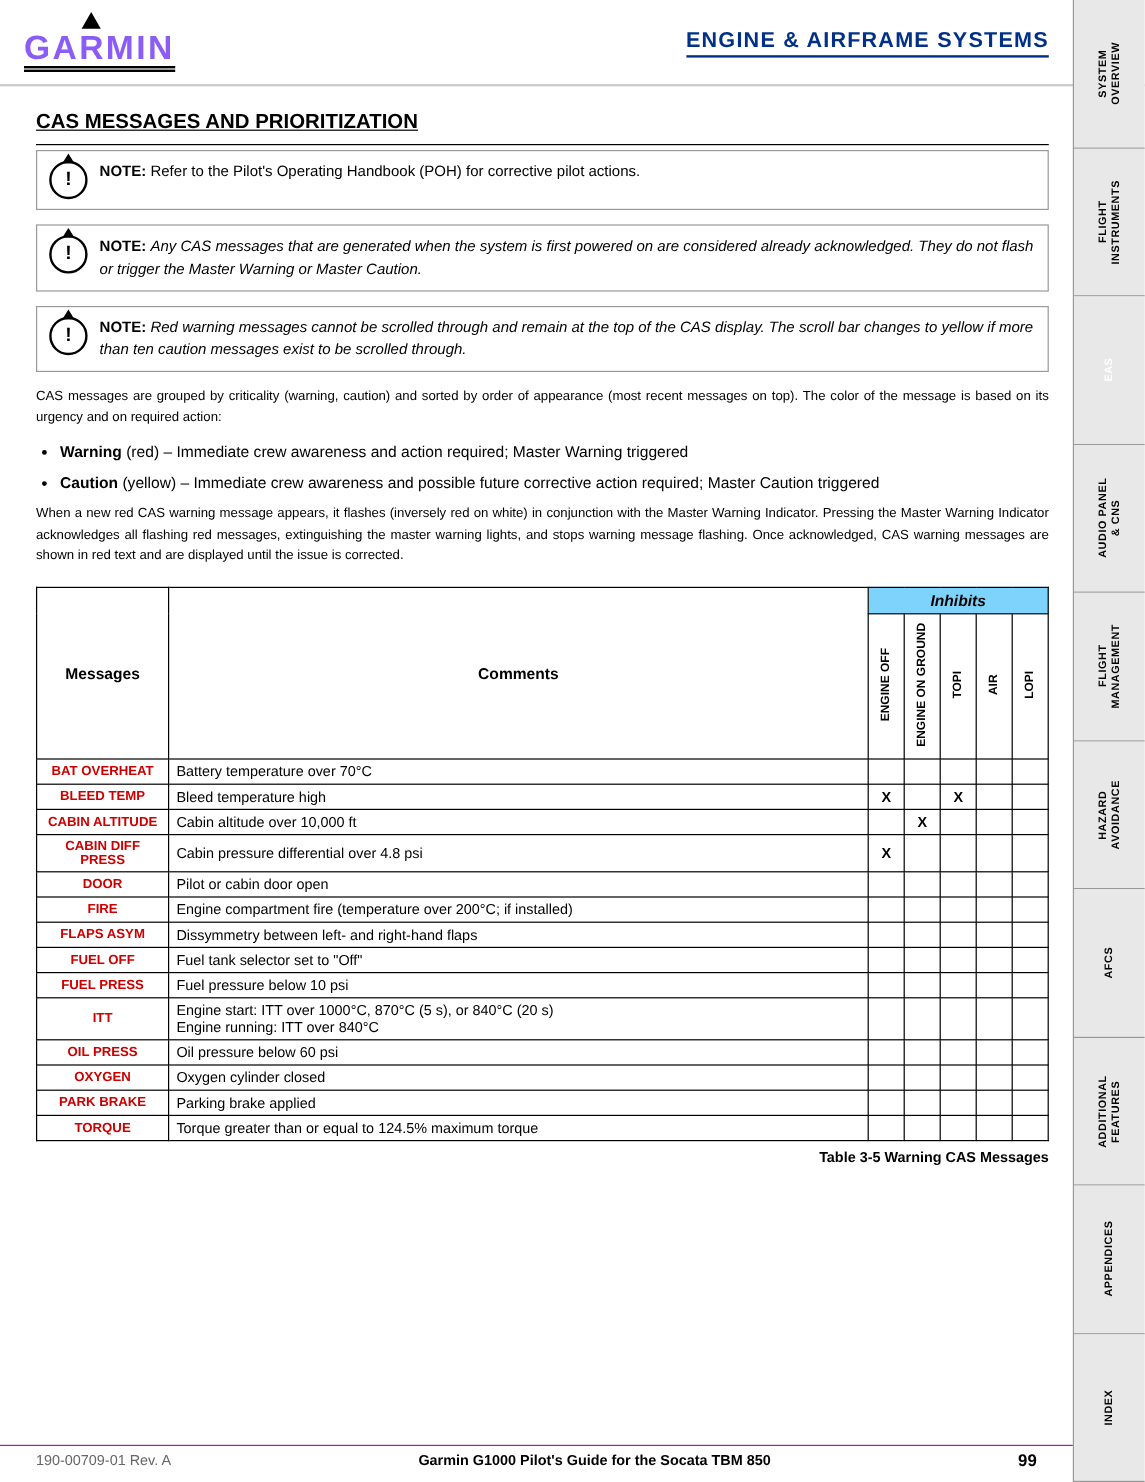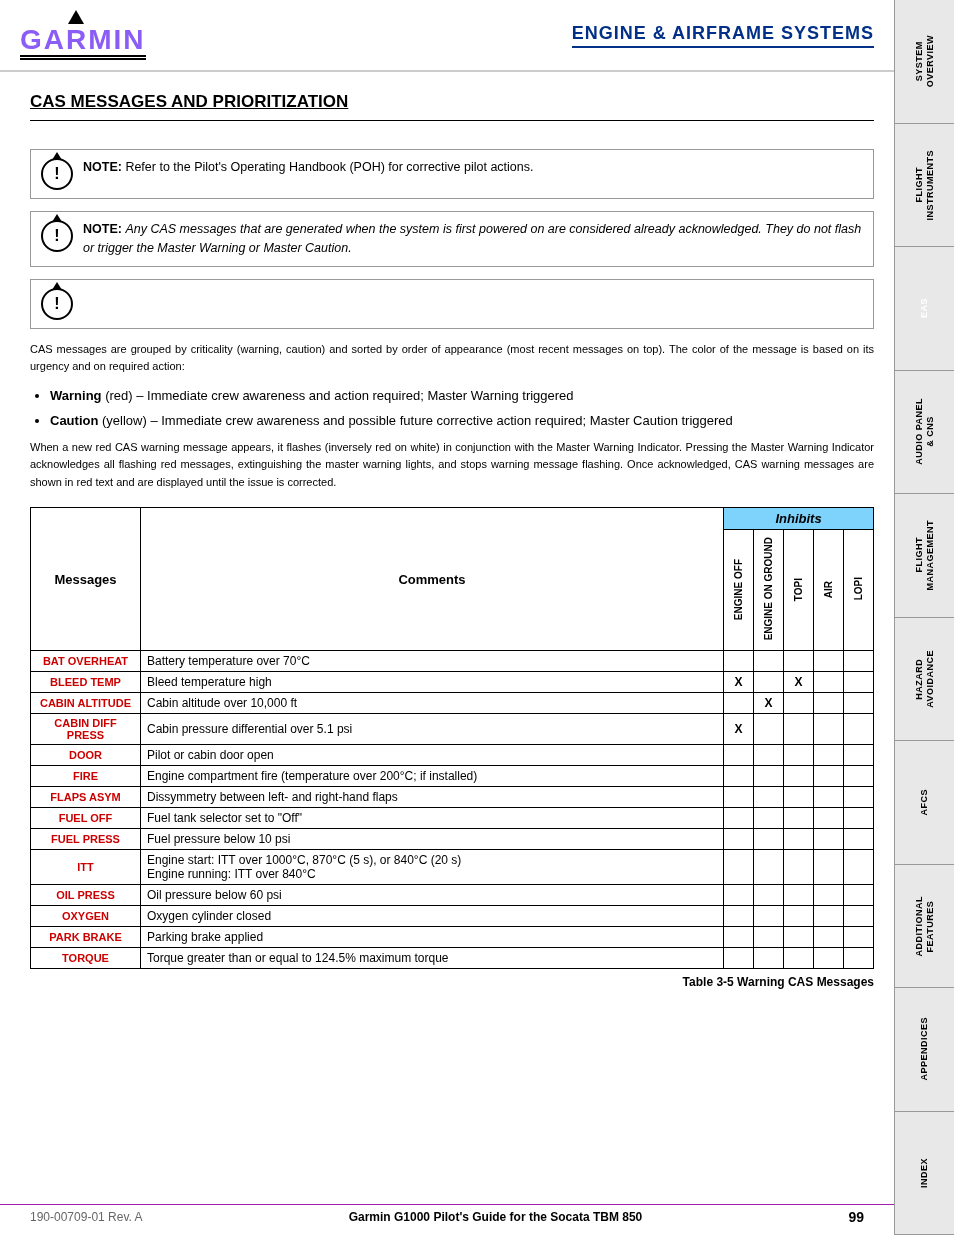--- a/index.html
+++ b/index.html
@@ -91,21 +91,21 @@
     
     .main-content {
       padding: 20px 80px 20px 30px;
     }
 
     
     .section-title {
       font-size: 17px;
       font-weight: bold;
       text-decoration: underline;
-      margin-bottom: 28px;
+      margin-bottom: 4px;
       border-bottom: 1px solid #000;
       padding-bottom: 8px;
     }
 
     
     .note-box {
       display: flex;
       align-items: flex-start;
       border: 1px solid #999;
       margin-bottom: 12px;
@@ -322,20 +322,24 @@
   <div class="note-box">
     <div class="note-icon">!</div>
     <div class="note-text">
       <strong>NOTE:</strong>
       <em> Any CAS messages that are generated when the system is first powered on are considered already acknowledged.  They do not flash or trigger the Master Warning or Master Caution.</em>
     </div>
   </div>
 
   <div class="note-box">
     <div class="note-icon">!</div>
+    <div class="note-text">
+      <strong>NOTE:</strong>
+      <em> Red warning messages cannot be scrolled through and remain at the top of the CAS display.  The scroll bar changes to yellow if more than ten caution messages exist to be scrolled through.</em>
+    </div>
   </div>
 
   <p class="body-text">CAS messages are grouped by criticality (warning, caution) and sorted by order of appearance (most recent messages on top).  The color of the message is based on its urgency and on required action:</p>
 
   <ul class="bullet-list">
     <li class="bullet-item">
       <strong>Warning</strong><span> (red)</span><span> – Immediate crew awareness and action required; Master Warning triggered</span>
     </li>
     <li class="bullet-item">
       <strong>Caution</strong><span> (yellow)</span><span> – Immediate crew awareness and possible future corrective action required; Master Caution triggered</span>
@@ -393,21 +397,21 @@
           <td class="warning-msg">CABIN ALTITUDE</td>
           <td>Cabin altitude over 10,000 ft</td>
           <td class="x-mark"></td>
           <td class="x-mark">X</td>
           <td class="x-mark"></td>
           <td class="x-mark"></td>
           <td class="x-mark"></td>
         </tr>
         <tr>
           <td class="warning-msg">CABIN DIFF PRESS</td>
-          <td>Cabin pressure differential over 5.1 psi</td>
+          <td>Cabin pressure differential over 4.8 psi</td>
           <td class="x-mark">X</td>
           <td class="x-mark"></td>
           <td class="x-mark"></td>
           <td class="x-mark"></td>
           <td class="x-mark"></td>
         </tr>
         <tr>
           <td class="warning-msg">DOOR</td>
           <td>Pilot or cabin door open</td>
           <td class="x-mark"></td>

